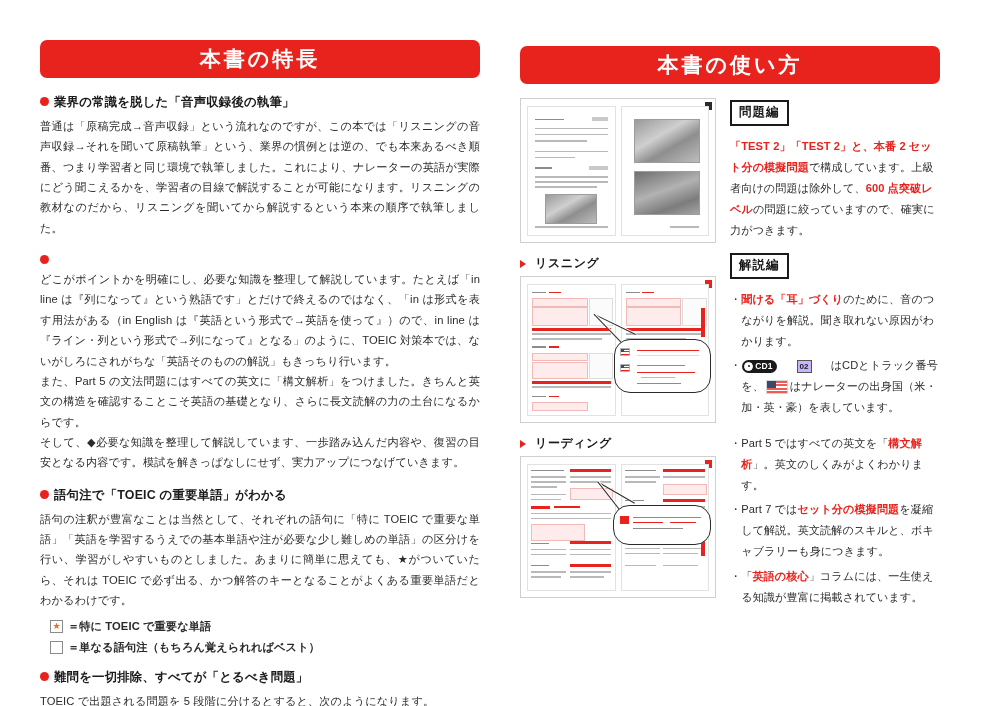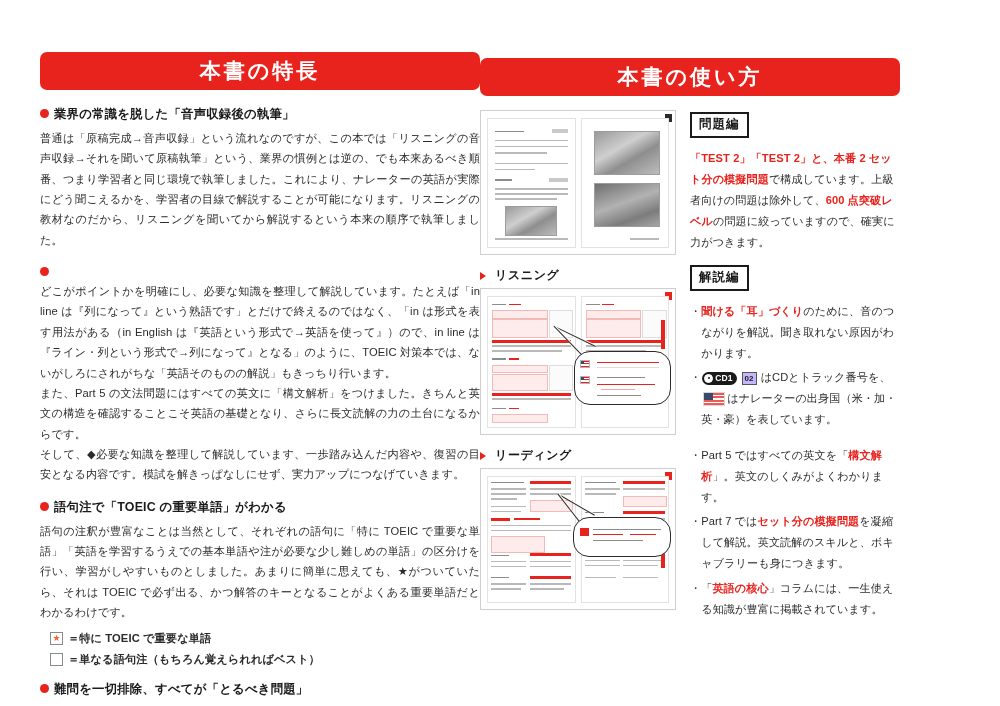--- a/index.html
+++ b/index.html
@@ -14,22 +14,23 @@
     font-family: "Liberation Sans", "DejaVu Sans", sans-serif;
     color: #231f20;
     overflow: hidden;
     position: relative;
   }
   .page {
     position: relative;
     width: 1000px;
     height: 706px;
     box-sizing: border-box;
-    padding: 52px 40px 10px 40px;
-    display: flex;
+    padding: 40px 40px 10px 40px;
+    display: flex;
+    gap: 40px;
   }
   .col-left {
     width: 440px;
     flex: 0 0 440px;
   }
   .col-right {
     width: 420px;
     flex: 0 0 420px;
   }
 
@@ -209,21 +210,21 @@
     transform: translate(-50%, -50%);
   }
   .track-box {
     display: inline-block;
     border: 1px solid #555;
     background: #c4b5fd;
     color: #1a1a1a;
     font-size: 8px;
     font-weight: bold;
     padding: 0 2px;
-    margin: 0 4px;
+    margin: 0 19px;
     vertical-align: middle;
     line-height: 1.4;
   }
   .flag {
     display: inline-block;
     width: 20px;
     height: 12px;
     vertical-align: middle;
     margin: 0 2px;
     position: relative;

